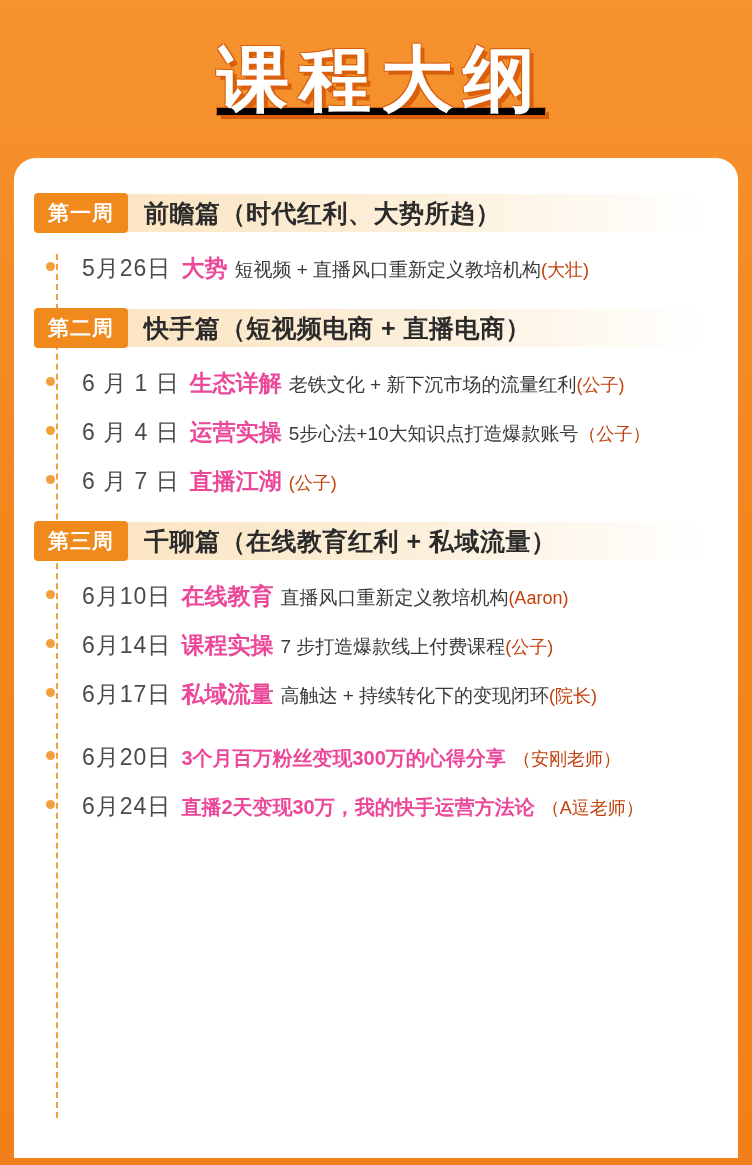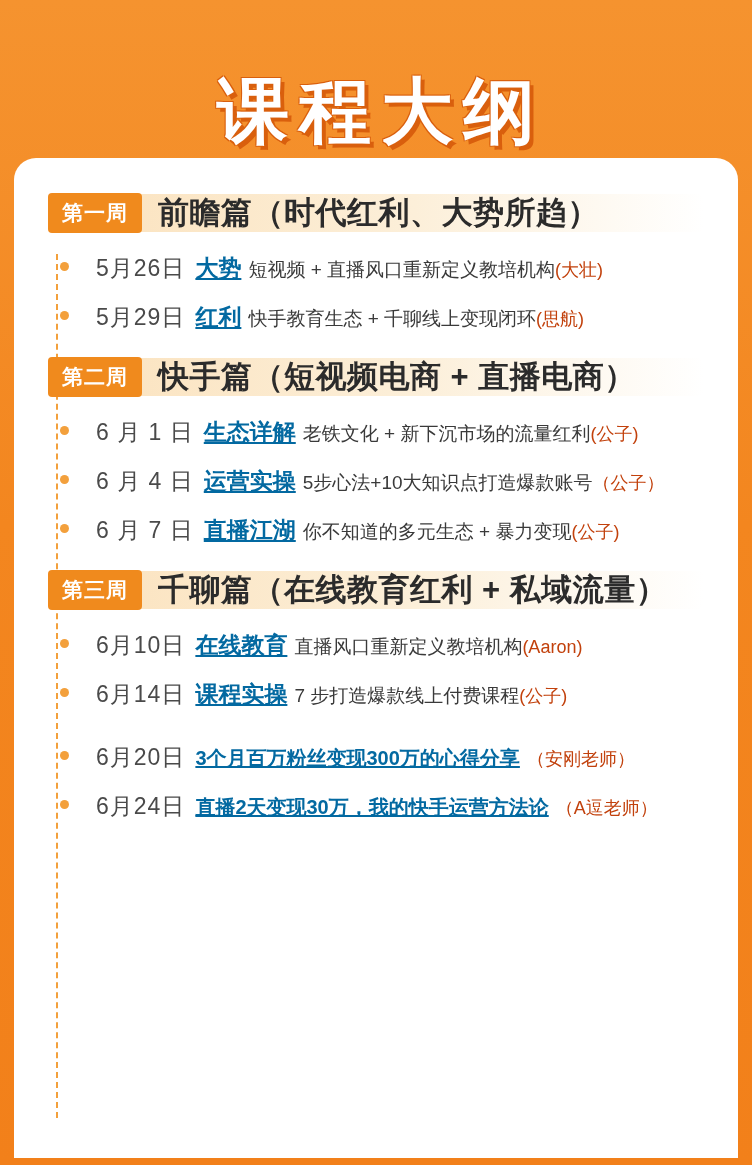--- a/index.html
+++ b/index.html
@@ -17,22 +17,23 @@
     position: relative;
     width: 752px;
     height: 1165px;
     background: linear-gradient(180deg, #f5932f 0%, #f3861f 45%, #f2801a 100%);
     box-sizing: border-box;
   }
   
   .header {
     height: 160px;
     display: flex;
-    align-items: flex-end;
+    align-items: center;
     justify-content: center;
+    text-decoration: underline;
   }
   .poster-title {
     font-size: 72px;
     font-weight: bold;
     color: #ffffff;
     letter-spacing: 10px;
     text-shadow:
       4px 4px 0 #d95f0d,
       -1px -1px 0 #d95f0d,
       1px -1px 0 #d95f0d,
@@ -43,21 +44,21 @@
   
   .card {
     position: absolute;
     left: 14px;
     top: 158px;
     width: 724px;
     height: 1000px;
     background: #ffffff;
     border-radius: 22px 22px 0 0;
     box-sizing: border-box;
-    padding: 34px 26px 10px 34px;
+    padding: 34px 26px 10px 20px;
     overflow: hidden;
   }
   .timeline {
     position: absolute;
     left: 42px;
     top: 96px;
     bottom: 40px;
     width: 2px;
     border-left: 2px dashed #f3a03c;
   }
@@ -92,21 +93,21 @@
     font-weight: bold;
     padding: 6px 14px;
     border-radius: 4px;
     letter-spacing: 1px;
     white-space: nowrap;
   }
   .week-title {
     position: relative;
     z-index: 2;
     margin-left: 16px;
-    font-size: 31px;
+    font-size: 25px;
     font-weight: bold;
     color: #2b2b2b;
     white-space: nowrap;
     letter-spacing: 0.5px;
   }
   
   .row {
     position: relative;
     display: flex;
     align-items: baseline;
@@ -125,23 +126,22 @@
   .date {
     font-size: 23px;
     color: #4a4a4a;
     margin-right: 10px;
     letter-spacing: 1px;
     margin-left: 14px;
   }
   .kw {
     font-size: 23px;
     font-weight: bold;
-    color: #0369a1;
+    color: #ec4899;
     margin-right: 7px;
-    text-decoration: underline;
   }
   .desc {
     font-size: 19px;
     color: #3a3a3a;
   }
   .author {
     font-size: 18px;
     color: #c2410c;
   }
   .row.big .kw {
@@ -166,27 +166,20 @@
         <div class="week-badge">第一周</div>
         <div class="week-title">前瞻篇（时代红利、大势所趋）</div>
       </div>
       <div class="row">
         <span class="dot"></span>
         <span class="date">5月26日</span>
         <span class="kw">大势</span>
         <span class="desc">短视频 + 直播风口重新定义教培机构</span>
         <span class="author">(大壮)</span>
       </div>
-      <div class="row">
-        <span class="dot"></span>
-        <span class="date">5月29日</span>
-        <span class="kw">红利</span>
-        <span class="desc">快手教育生态 + 千聊线上变现闭环</span>
-        <span class="author">(思航)</span>
-      </div>
     </div>
 
     <div class="week-block">
       <div class="week-head">
         <div class="week-head-bg"></div>
         <div class="week-badge">第二周</div>
         <div class="week-title">快手篇（短视频电商 + 直播电商）</div>
       </div>
       <div class="row">
         <span class="dot"></span>
@@ -199,21 +192,20 @@
         <span class="dot"></span>
         <span class="date">6 月 4 日</span>
         <span class="kw">运营实操</span>
         <span class="desc">5步心法+10大知识点打造爆款账号</span>
         <span class="author">（公子）</span>
       </div>
       <div class="row">
         <span class="dot"></span>
         <span class="date">6 月 7 日</span>
         <span class="kw">直播江湖</span>
-        <span class="desc">你不知道的多元生态 + 暴力变现</span>
         <span class="author">(公子)</span>
       </div>
     </div>
 
     <div class="week-block">
       <div class="week-head">
         <div class="week-head-bg"></div>
         <div class="week-badge">第三周</div>
         <div class="week-title">千聊篇（在线教育红利 + 私域流量）</div>
       </div>
@@ -224,20 +216,27 @@
         <span class="desc">直播风口重新定义教培机构</span>
         <span class="author">(Aaron)</span>
       </div>
       <div class="row">
         <span class="dot"></span>
         <span class="date">6月14日</span>
         <span class="kw">课程实操</span>
         <span class="desc">7 步打造爆款线上付费课程</span>
         <span class="author">(公子)</span>
       </div>
+      <div class="row">
+        <span class="dot"></span>
+        <span class="date">6月17日</span>
+        <span class="kw">私域流量</span>
+        <span class="desc">高触达 + 持续转化下的变现闭环</span>
+        <span class="author">(院长)</span>
+      </div>
     </div>
 
     <div class="week-block">
       <div class="row big">
         <span class="dot"></span>
         <span class="date">6月20日</span>
         <span class="kw">3个月百万粉丝变现300万的心得分享</span>
         <span class="desc"></span>
         <span class="author">（安刚老师）</span>
       </div>

